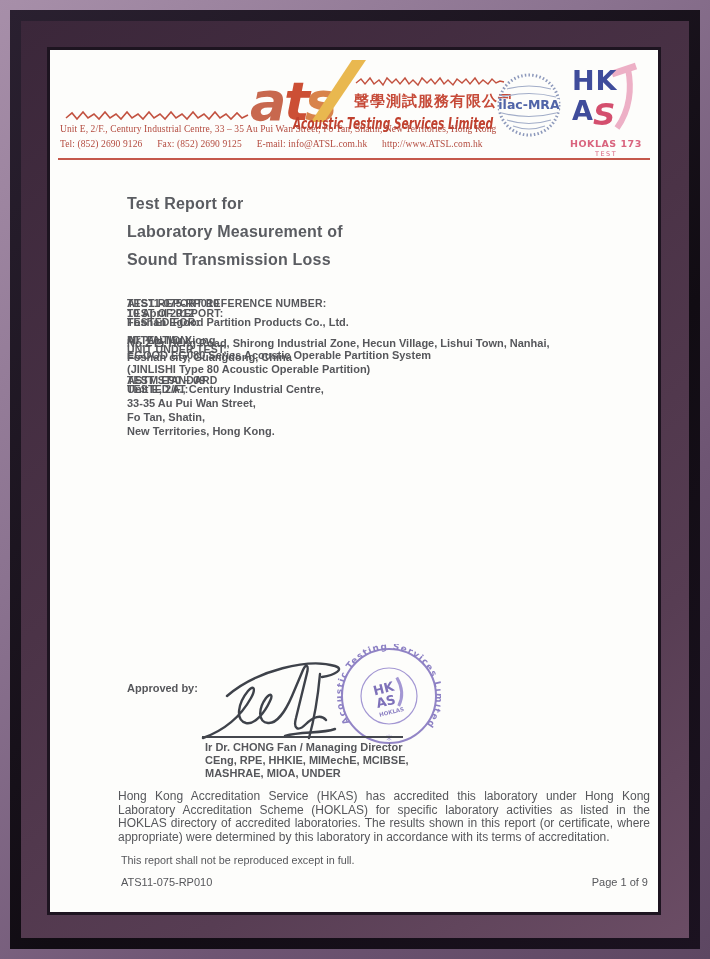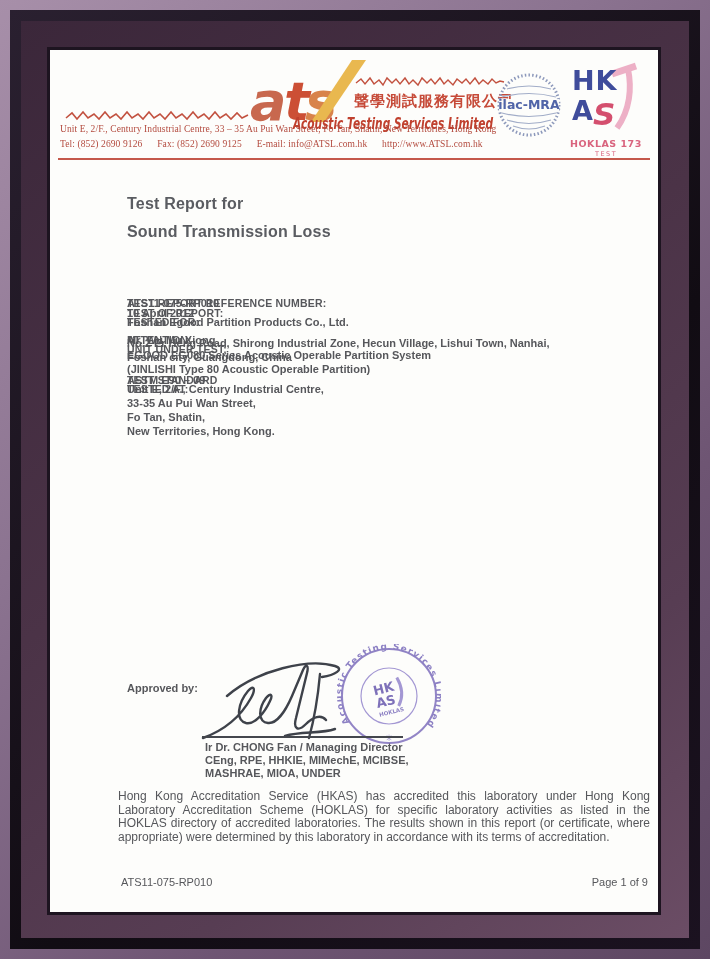--- a/index.html
+++ b/index.html
@@ -96,20 +96,21 @@
     <text x="4" y="85" font-size="9.5" font-weight="bold" fill="#d9647e" letter-spacing="0.5">HOKLAS 173</text>
     <text x="29" y="94" font-size="6.5" fill="#d9647e" letter-spacing="1.5">TEST</text>
   </svg>
 
   <div class="addr addr1">Unit E, 2/F., Century Industrial Centre, 33 – 35 Au Pui Wan Street, Fo Tan, Shatin, New Territories, Hong Kong</div>
   <div class="addr addr2">Tel: (852) 2690 9126      Fax: (852) 2690 9125      E-mail: info@ATSL.com.hk      http://www.ATSL.com.hk</div>
   <div class="header-rule"></div>
 
   <div class="title">
     <div>Test Report for</div>
+    <div>Laboratory Measurement of</div>
     <div>Sound Transmission Loss</div>
   </div>
 
   <div class="fields">
     <div class="frow mb10">
       <div class="flabel">TEST REPORT REFERENCE NUMBER:</div>
       <div class="fvalue">ATS11-075-RP010</div>
     </div>
     <div class="frow mb9">
       <div class="flabel">TEST OF REPORT:</div>
@@ -175,18 +176,19 @@
 
   <div class="approved">Approved by:</div>
   <div class="sig-line"></div>
   <div class="sig-names">
     <div>Ir Dr. CHONG Fan / Managing Director</div>
     <div>CEng, RPE, HHKIE, MIMechE, MCIBSE,</div>
     <div>MASHRAE, MIOA, UNDER</div>
   </div>
 
   <div class="accred-note">Hong Kong Accreditation Service (HKAS) has accredited this laboratory under Hong Kong Laboratory Accreditation Scheme (HOKLAS) for specific laboratory activities as listed in the HOKLAS directory of accredited laboratories. The results shown in this report (or certificate, where appropriate) were determined by this laboratory in accordance with its terms of accreditation.</div>
+  <div class="repro-note">This report shall not be reproduced except in full.</div>
   <div class="footer-row">
     <span>ATS11-075-RP010</span>
     <span>Page 1 of 9</span>
   </div>
 
 </div>
 
 </body></html>

